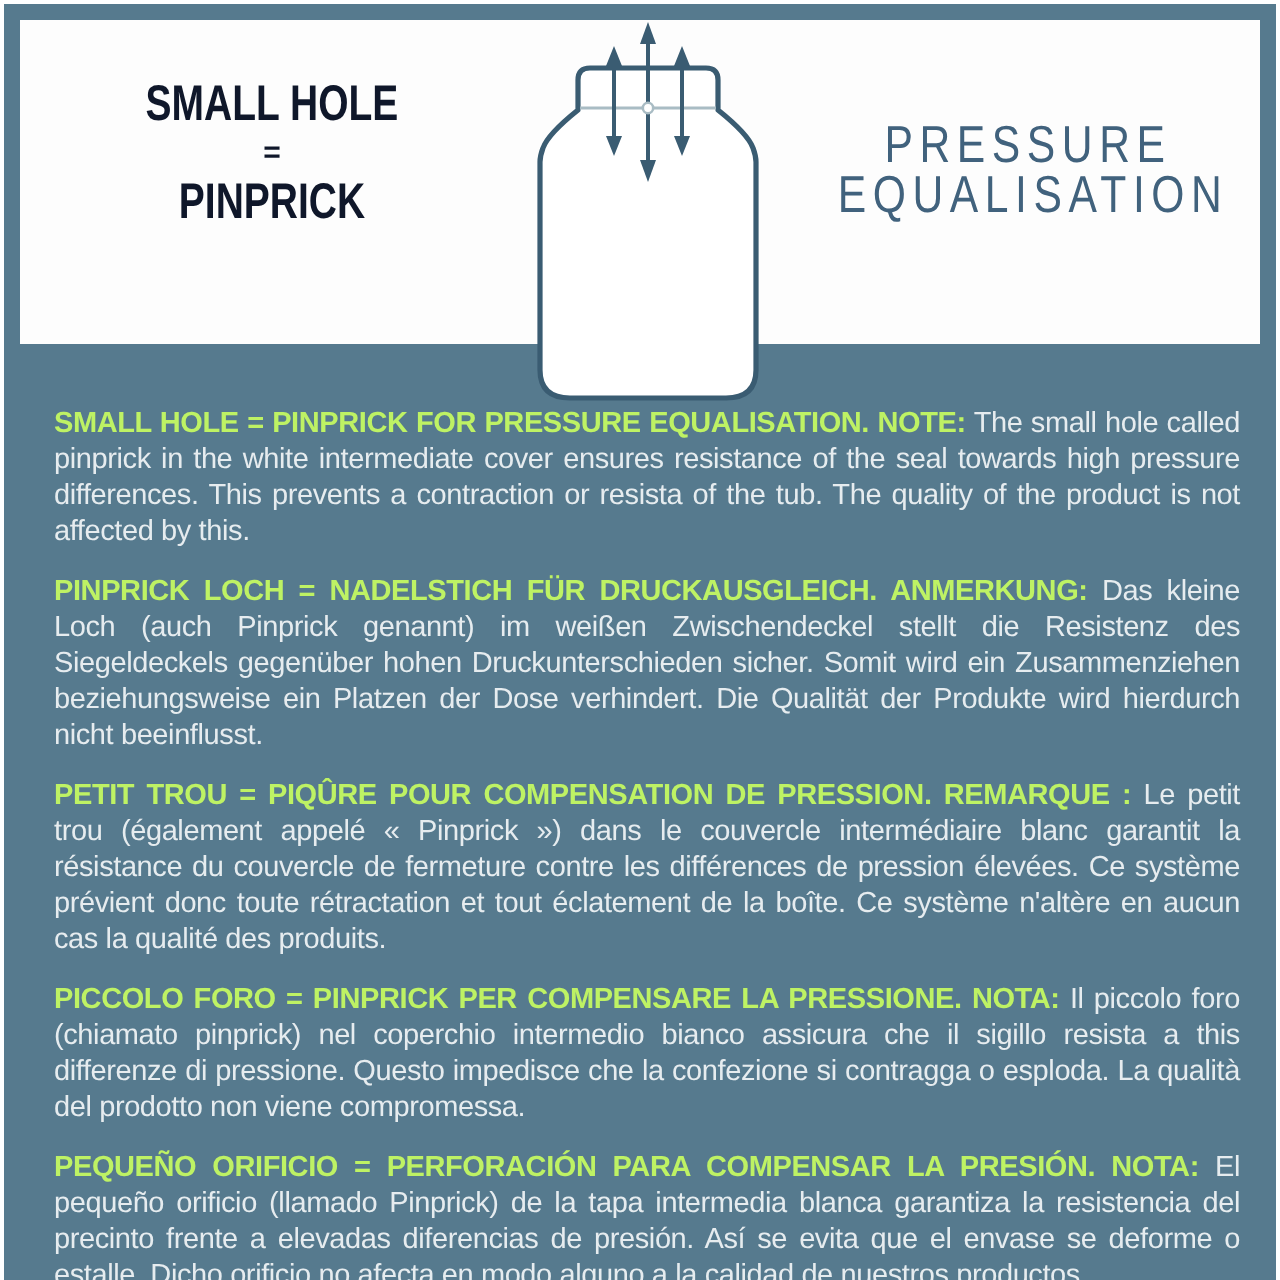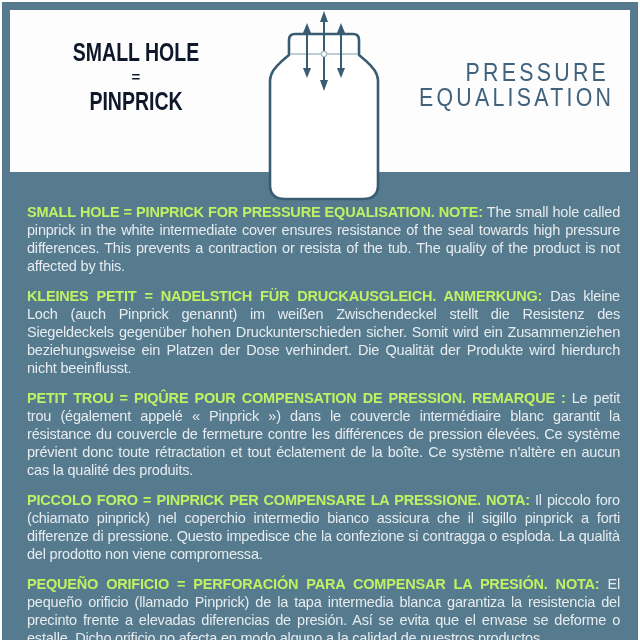--- a/index.html
+++ b/index.html
@@ -21,21 +21,21 @@
   }
   .left-title .big{
     font-size:25px;line-height:28px;letter-spacing:0px;
     display:block;transform:scaleX(0.78);transform-origin:center;
     white-space:nowrap;
   }
   .left-title .eq{
     font-size:15px;line-height:21px;display:block;
   }
   .right-title{
-    position:absolute;right:8px;top:58px;width:232px;text-align:right;z-index:3;
+    position:absolute;right:8px;top:58px;width:232px;text-align:center;z-index:3;
     color:#41627D;font-weight:400;
   }
   .right-title .line{
     font-size:26px;line-height:25px;letter-spacing:4px;
     display:block;transform:scaleX(0.82);transform-origin:center;
     white-space:nowrap;
   }
   .text-section{
     position:absolute;left:25px;top:201px;width:593px;z-index:1;
   }
@@ -86,17 +86,17 @@
       <polygon points="81,16 77,26 85,26" stroke="none"></polygon>
       <polygon points="81,71 77,61 85,61" stroke="none"></polygon>
     </g>
 
     <circle cx="64" cy="47" r="2.6" fill="#FFFFFF" stroke="#A9BCC4" stroke-width="1.3"></circle>
   </svg>
 </div>
 
 <div class="text-section">
   <p><strong>SMALL HOLE = PINPRICK FOR PRESSURE EQUALISATION. NOTE:</strong> <span>The small hole called pinprick in the white intermediate cover ensures resistance of the seal towards high pressure differences. This prevents a contraction or resista of the tub. The quality of the product is not affected by this.</span></p>
-  <p><strong>KLEINES PETIT = NADELSTICH FÜR DRUCKAUSGLEICH. ANMERKUNG:</strong> <span>Das kleine Loch (auch Pinprick genannt) im weißen Zwischendeckel stellt die Resistenz des Siegeldeckels gegenüber hohen Druckunterschieden sicher. Somit wird ein Zusammenziehen beziehungsweise ein Platzen der Dose verhindert. Die Qualität der Produkte wird hierdurch nicht beeinflusst.</span></p>
+  <p><strong>PINPRICK LOCH = NADELSTICH FÜR DRUCKAUSGLEICH. ANMERKUNG:</strong> <span>Das kleine Loch (auch Pinprick genannt) im weißen Zwischendeckel stellt die Resistenz des Siegeldeckels gegenüber hohen Druckunterschieden sicher. Somit wird ein Zusammenziehen beziehungsweise ein Platzen der Dose verhindert. Die Qualität der Produkte wird hierdurch nicht beeinflusst.</span></p>
   <p><strong>PETIT TROU = PIQÛRE POUR COMPENSATION DE PRESSION. REMARQUE :</strong> <span>Le petit trou (également appelé « Pinprick ») dans le couvercle intermédiaire blanc garantit la résistance du couvercle de fermeture contre les différences de pression élevées. Ce système prévient donc toute rétractation et tout éclatement de la boîte. Ce système n'altère en aucun cas la qualité des produits.</span></p>
-  <p><strong>PICCOLO FORO = PINPRICK PER COMPENSARE LA PRESSIONE. NOTA:</strong> <span>Il piccolo foro (chiamato pinprick) nel coperchio intermedio bianco assicura che il sigillo pinprick a forti differenze di pressione. Questo impedisce che la confezione si contragga o esploda. La qualità del prodotto non viene compromessa.</span></p>
+  <p><strong>PICCOLO FORO = PINPRICK PER COMPENSARE LA PRESSIONE. NOTA:</strong> <span>Il piccolo foro (chiamato pinprick) nel coperchio intermedio bianco assicura che il sigillo resista a this differenze di pressione. Questo impedisce che la confezione si contragga o esploda. La qualità del prodotto non viene compromessa.</span></p>
   <p><strong>PEQUEÑO ORIFICIO = PERFORACIÓN PARA COMPENSAR LA PRESIÓN. NOTA:</strong> <span>El pequeño orificio (llamado Pinprick) de la tapa intermedia blanca garantiza la resistencia del precinto frente a elevadas diferencias de presión. Así se evita que el envase se deforme o estalle. Dicho orificio no afecta en modo alguno a la calidad de nuestros productos.</span></p>
 </div>
 
 </body></html>

